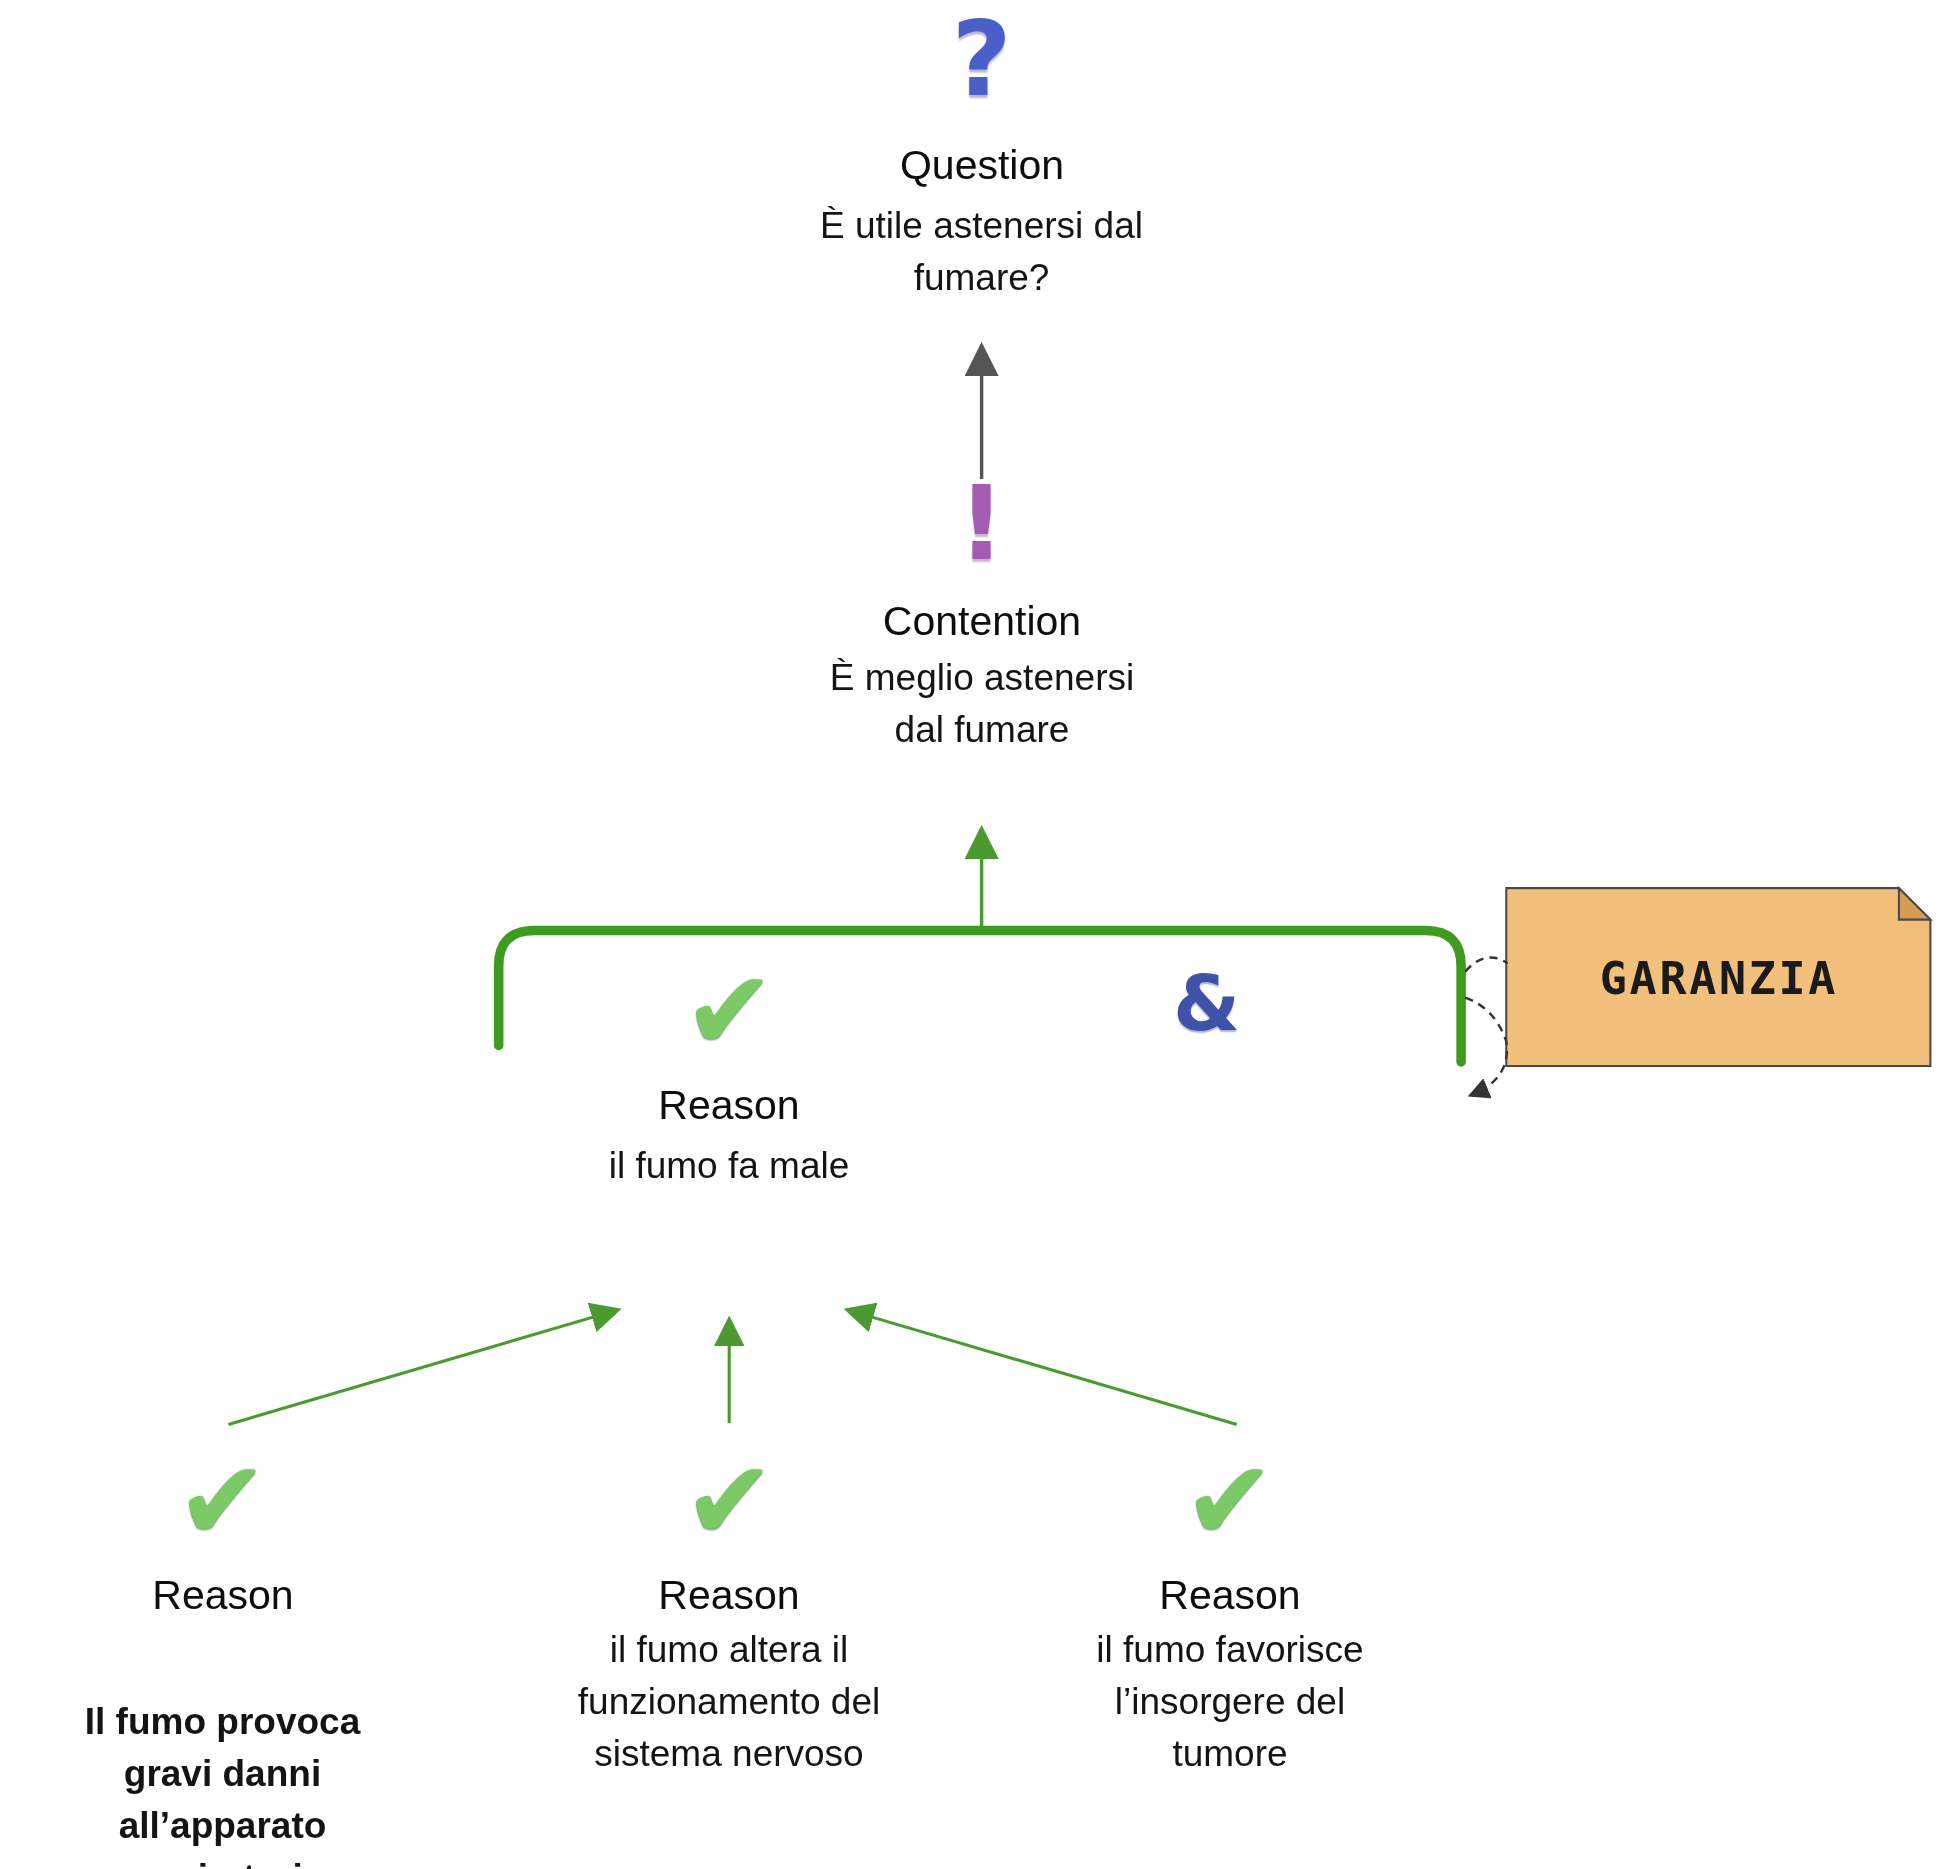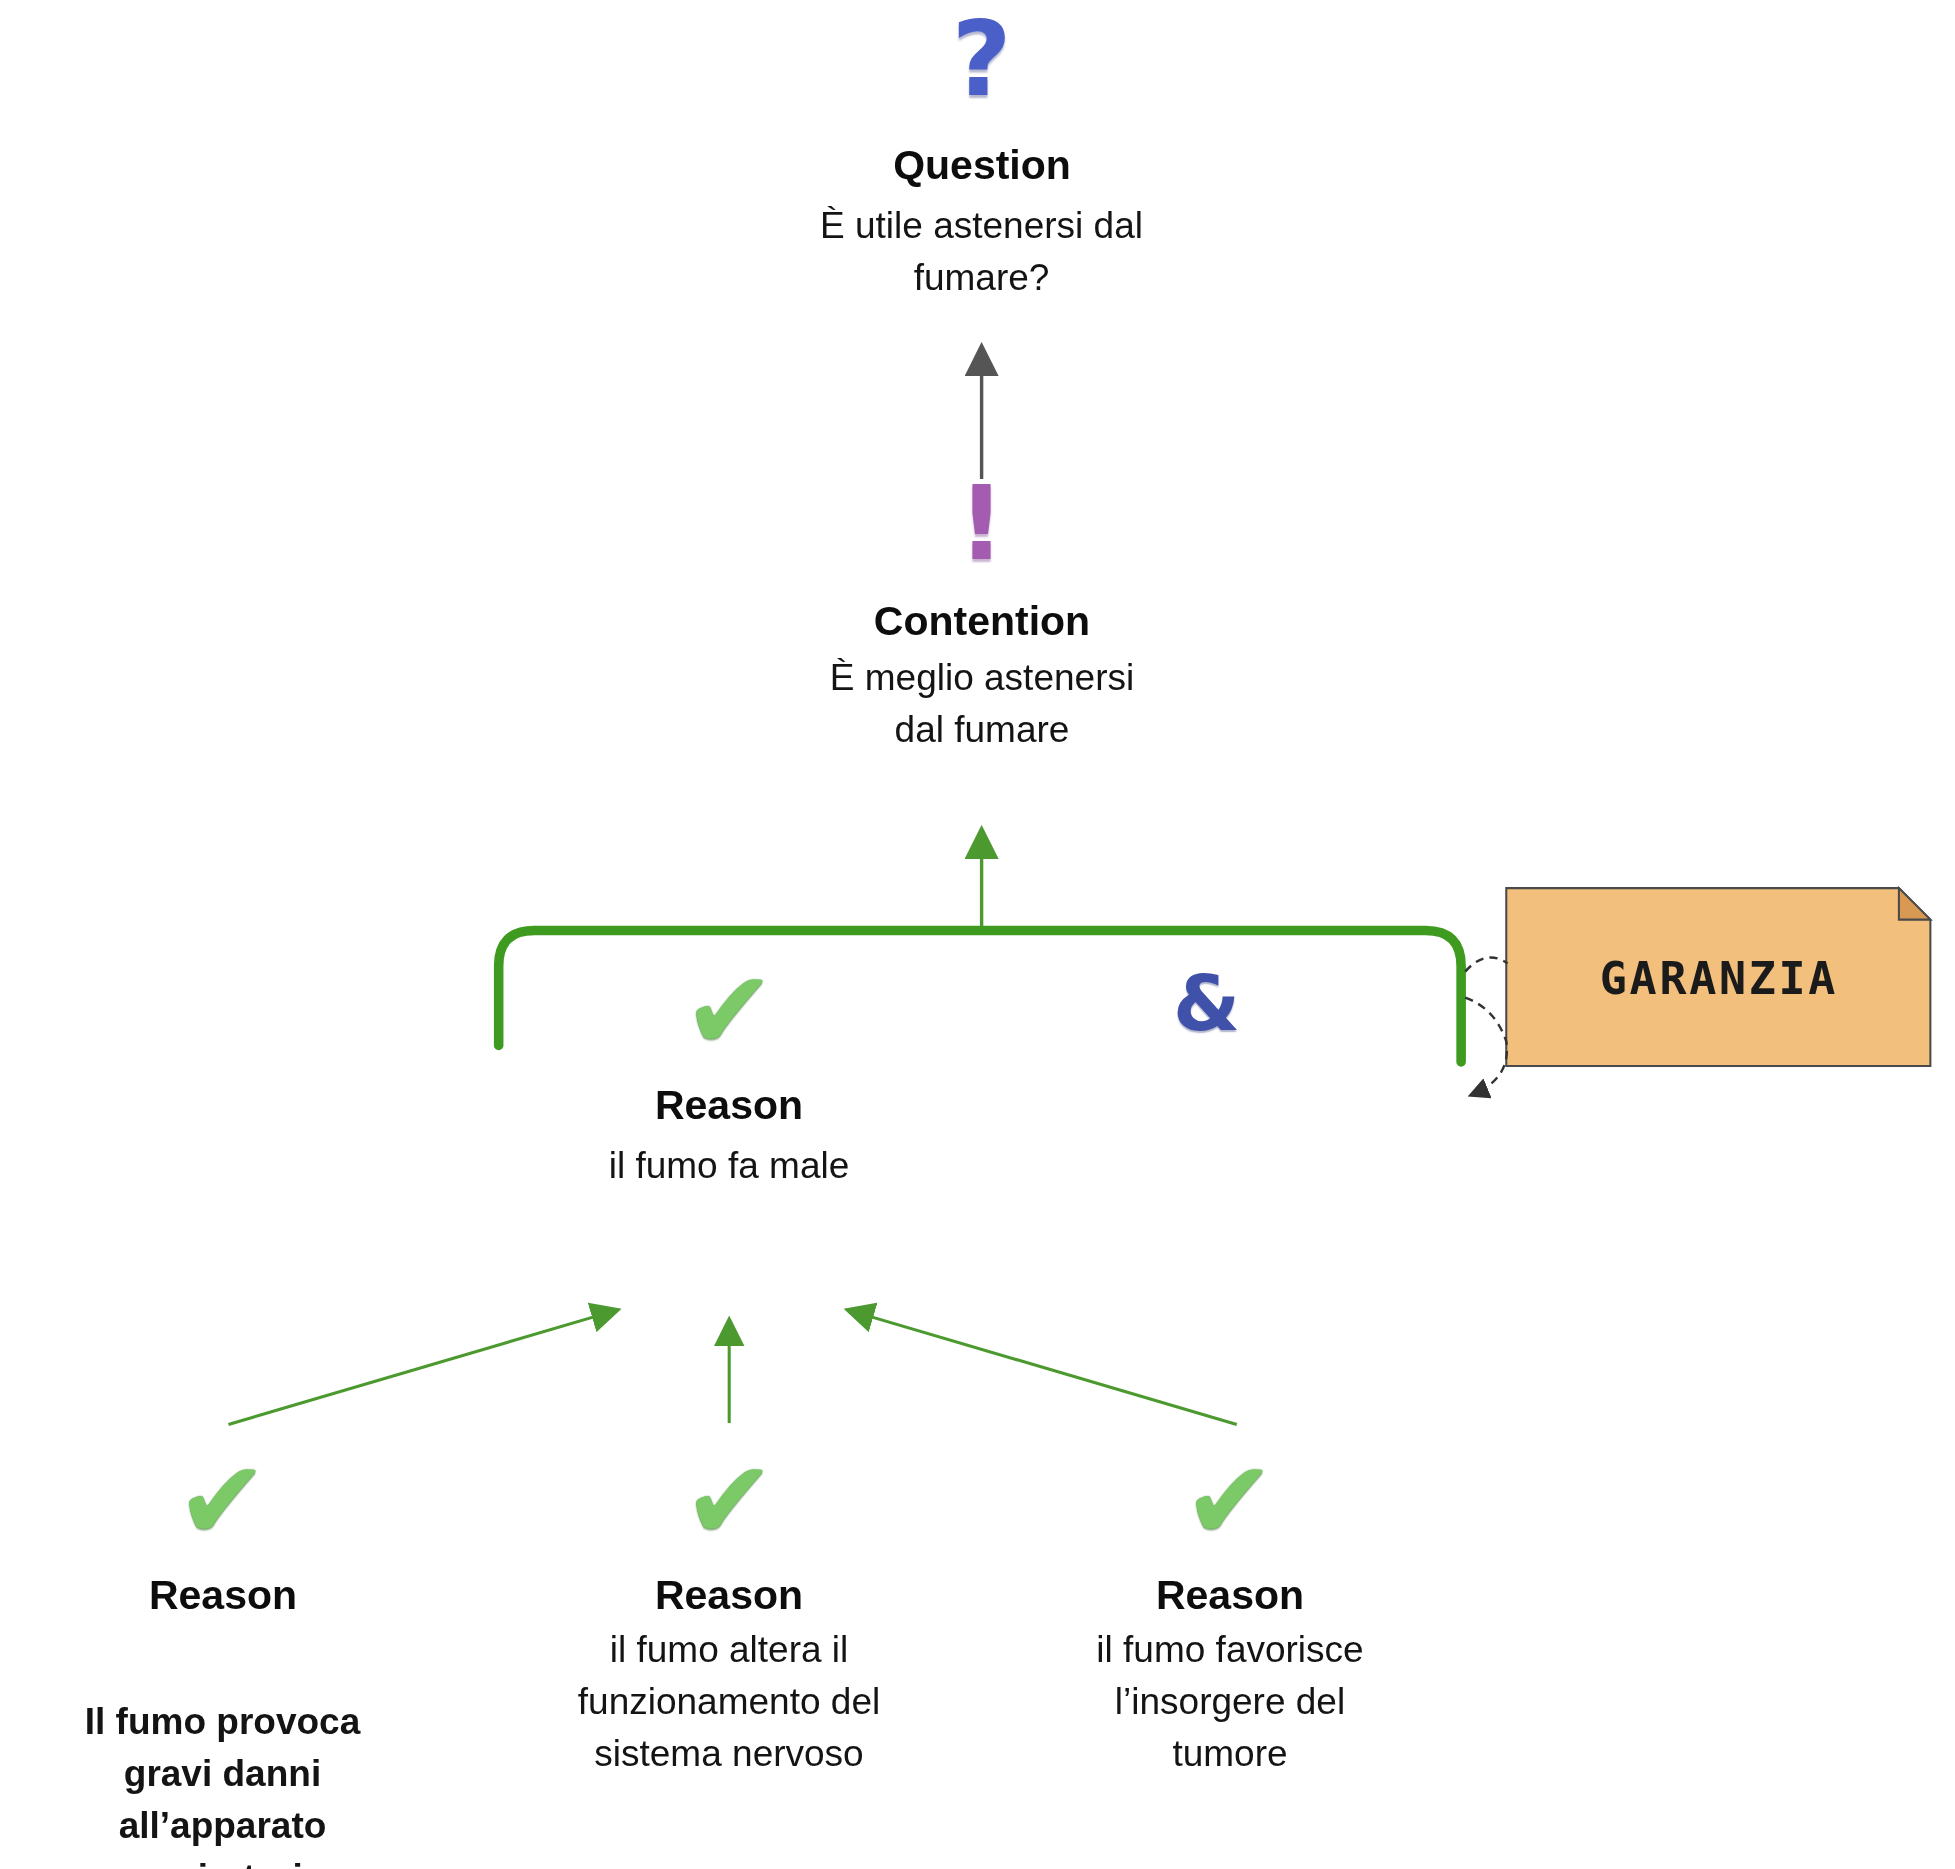--- a/index.html
+++ b/index.html
@@ -2,21 +2,21 @@
 <html style="font-size:11px"><head>
 <meta charset="utf-8">
 <style>
   * { margin:0; padding:0; box-sizing:border-box; }
   html,body { width:1955px; height:1870px; background:#ffffff; overflow:hidden; }
   body { font-family:"Liberation Sans","DejaVu Sans",sans-serif; color:#111; }
   #canvas { position:relative; width:1955px; height:1870px; background:#fff; }
   #wires { position:absolute; left:0; top:0; width:1955px; height:1870px; }
 
   .abs { position:absolute; text-align:center; }
-  .node-label { font-weight:bold; font-size:41px; line-height:1.15; color:#0d0d0d; }
+  .node-label { font-weight:normal; font-size:41px; line-height:1.15; color:#0d0d0d; }
   .node-text  { font-size:37px; line-height:52px; color:#141414; }
 
   .icon-question {
     font-size:103px; font-weight:bold; color:#4a5fc8; line-height:1;
     text-shadow:0 2.7px 2.1px rgba(40,50,120,.35); font-family:"DejaVu Sans",sans-serif;
   }
   .icon-exclam {
     font-size:103px; font-weight:bold; color:#a35cb0; line-height:1;
     text-shadow:0 2.7px 2.1px rgba(100,40,120,.35); font-family:"DejaVu Sans",sans-serif;
   }

